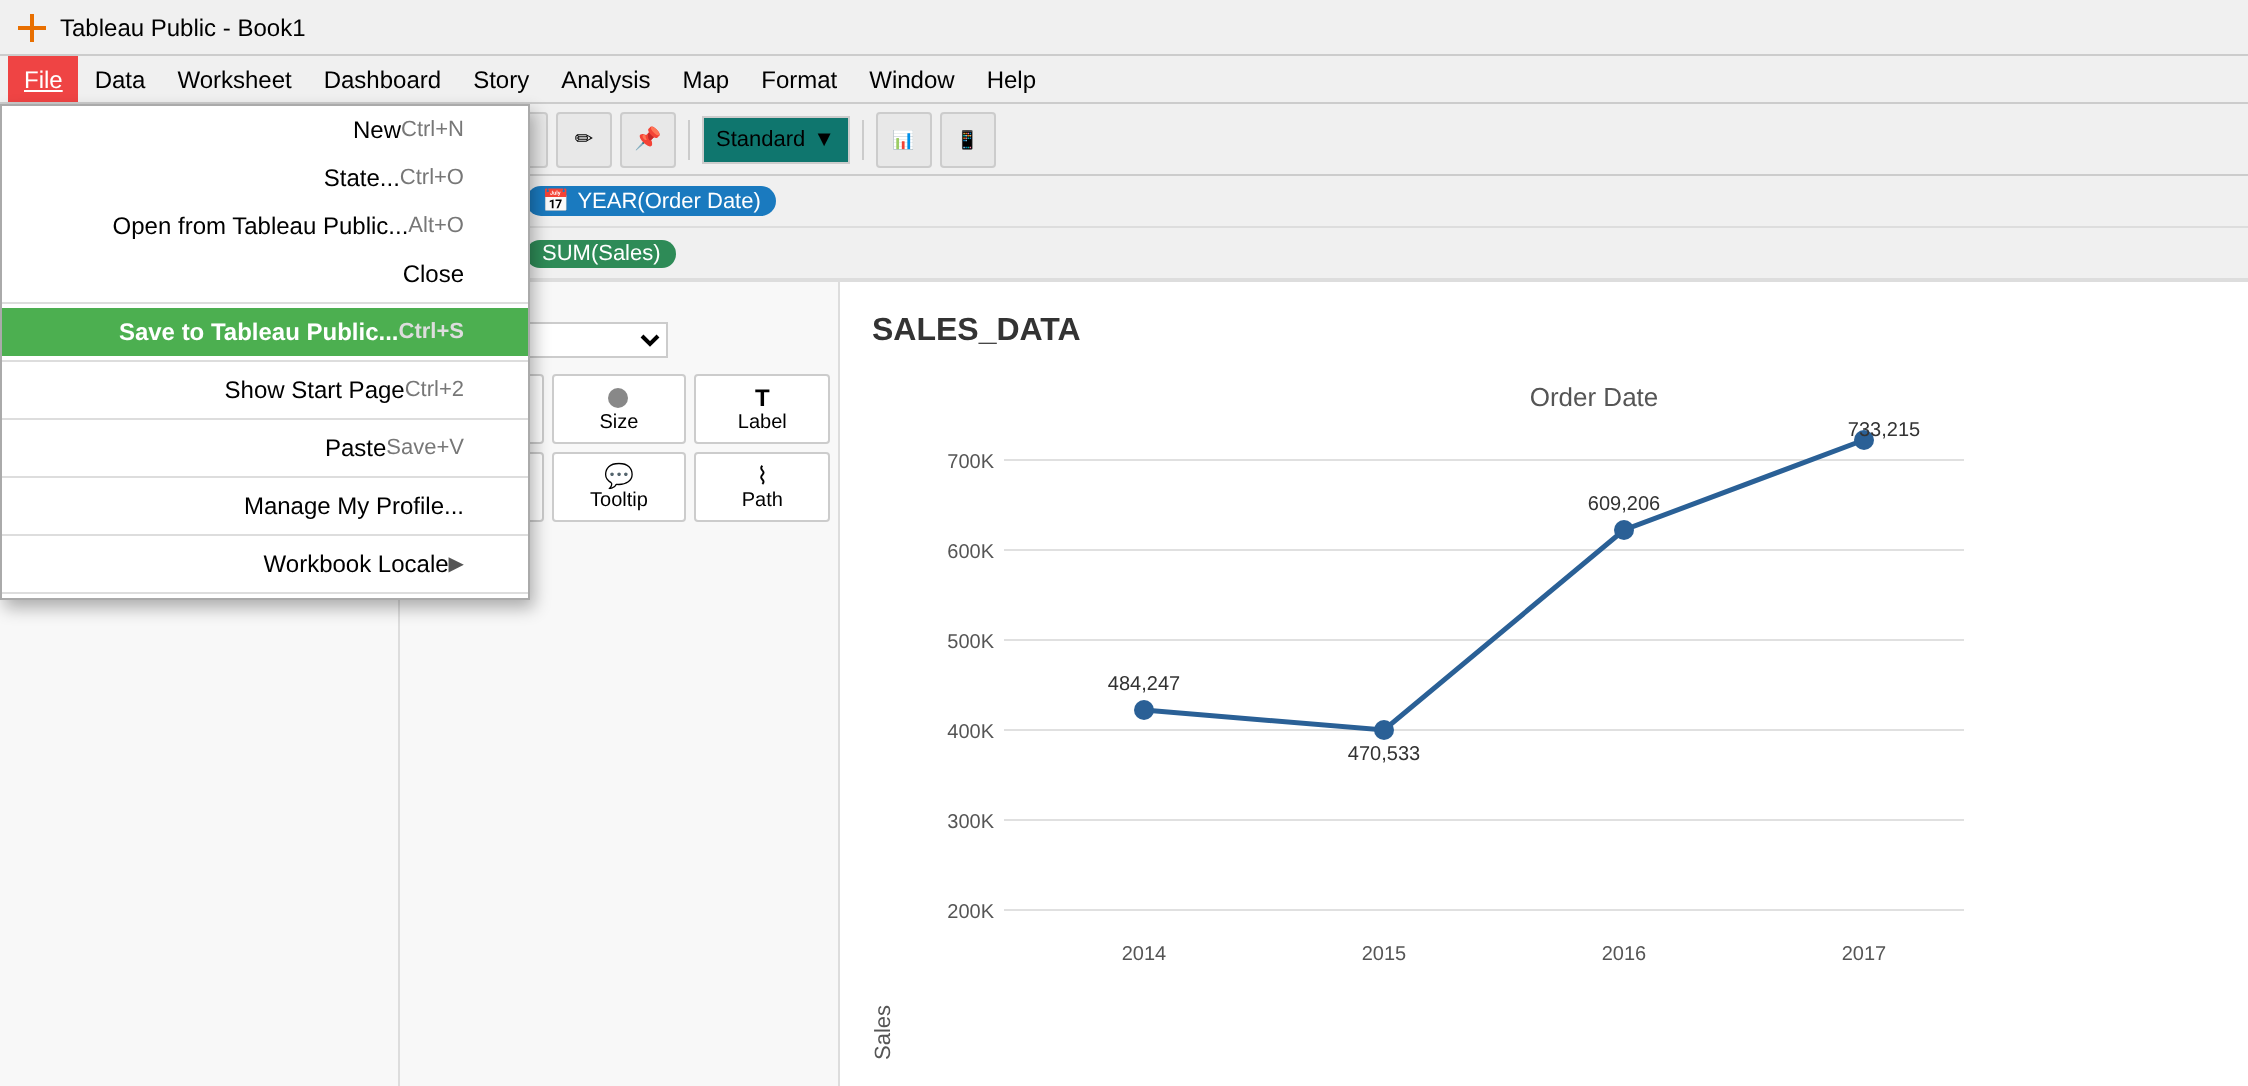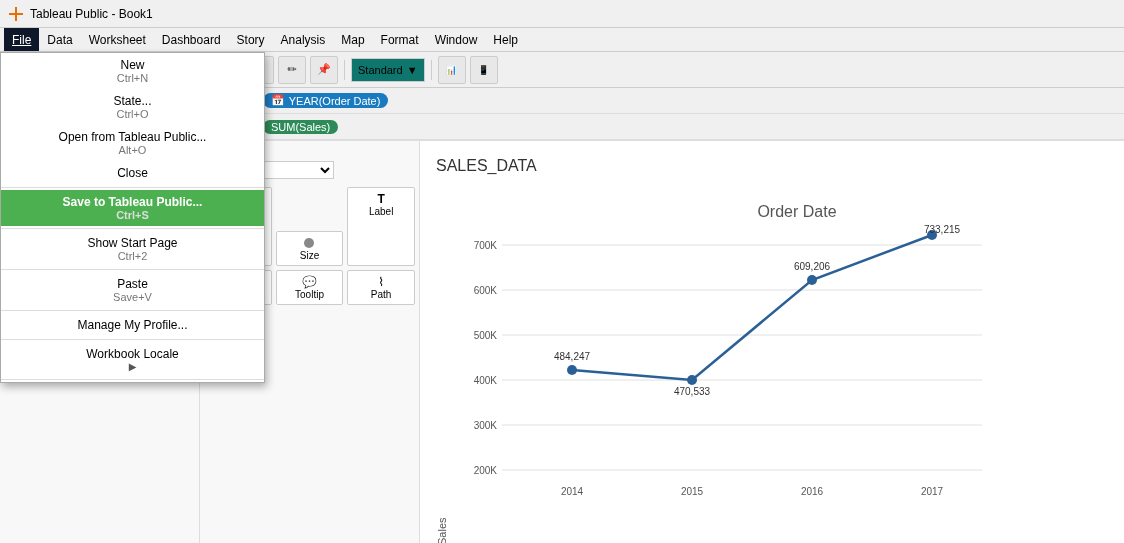--- a/index.html
+++ b/index.html
@@ -31,21 +31,21 @@
       font-size: 12px;
       height: 100%;
       display: flex;
       align-items: center;
     }
     .menu-item:hover, .menu-item.active {
       background: #0078d4;
       color: white;
     }
     .menu-item.active {
-      background: #0f172a;
+      background: #ef4444;
       color: white;
       text-decoration: underline;
     }
 
     
     .toolbar {
       background: #f0f0f0;
       height: 36px;
       display: flex;
       align-items: center;
@@ -146,44 +146,43 @@
 
     
     .chart-area {
       flex: 1;
       padding: 16px;
       position: relative;
       background: white;
     }
     .chart-title {
       font-size: 16px;
-      font-weight: normal;
+      font-weight: bold;
       color: #333;
-      margin-bottom: 28px;
+      margin-bottom: 16px;
     }
 
     
     .menu-dropdown {
       position: absolute;
       top: 52px;
       left: 0;
       width: 265px;
       background: white;
       border: 1px solid #aaa;
       box-shadow: 2px 4px 8px rgba(0,0,0,0.3);
       z-index: 1000;
     }
     .dropdown-item {
       padding: 5px 32px;
       font-size: 12px;
       display: flex;
-      justify-content: flex-start;
+      justify-content: flex-end;
       align-items: center;
       cursor: pointer;
-      flex-direction: column;
     }
     .dropdown-item.highlighted {
       background: #4CAF50;
       color: white;
       font-weight: bold;
     }
     .dropdown-item .shortcut {
       color: #777;
       font-size: 11px;
     }
@@ -329,21 +328,21 @@
           <select style="font-size:11px;padding:1px 4px;border:1px solid #ccc;background:white;width:130px;">
             <option>Automatic</option>
           </select>
           <span></span>
         </div>
         <div style="display:grid;grid-template-columns:1fr 1fr 1fr;gap:4px;">
           <div style="display:flex;flex-direction:column;align-items:center;border:1px solid #ccc;padding:4px;cursor:pointer;background:white;border-radius:2px;">
             <div style="width:14px;height:14px;border-radius:50%;background:linear-gradient(135deg,#4a90d9,#50c878);"></div>
             <span style="font-size:10px;">Color</span>
           </div>
-          <div style="display:flex;flex-direction:column;align-items:center;border:1px solid #ccc;padding:4px;cursor:pointer;background:white;border-radius:2px;margin-top:44px;">
+          <div style="display:flex;flex-direction:column;align-items:center;border:1px solid #ccc;padding:4px;cursor:pointer;background:white;border-radius:2px;">
             <div style="width:10px;height:10px;border-radius:50%;background:#888;margin:2px;"></div>
             <span style="font-size:10px;">Size</span>
           </div>
           <div style="display:flex;flex-direction:column;align-items:center;border:1px solid #ccc;padding:4px;cursor:pointer;background:white;border-radius:2px;">
             <div style="font-size:12px;font-weight:bold;">T</div>
             <span style="font-size:10px;">Label</span>
           </div>
           <div style="display:flex;flex-direction:column;align-items:center;border:1px solid #ccc;padding:4px;cursor:pointer;background:white;border-radius:2px;">
             <div style="font-size:12px;">▭</div>
             <span style="font-size:10px;">Detail</span>
@@ -354,21 +353,21 @@
           </div>
           <div style="display:flex;flex-direction:column;align-items:center;border:1px solid #ccc;padding:4px;cursor:pointer;background:white;border-radius:2px;">
             <div style="font-size:12px;">⌇</div>
             <span style="font-size:10px;">Path</span>
           </div>
         </div>
       </div>
 
       <div class="chart-area">
         <div class="chart-title">SALES_DATA</div>
-        <div style="font-size:16px;text-align:center;color:#555;margin-bottom:4px;margin-left:50px;">Order Date</div>
+        <div style="font-size:13px;text-align:center;color:#555;margin-bottom:4px;margin-left:50px;">Order Date</div>
         <div style="display:flex;flex:1;position:relative;">
 
           <div style="writing-mode:vertical-rl;transform:rotate(180deg);font-size:11px;color:#555;display:flex;align-items:center;margin-right:4px;">Sales</div>
 
           <div class="chart-svg-container">
             <svg width="580" height="300" viewBox="0 0 580 300">
 
               <line x1="50" y1="20" x2="530" y2="20" stroke="#e0e0e0" stroke-width="1"></line>
               <line x1="50" y1="65" x2="530" y2="65" stroke="#e0e0e0" stroke-width="1"></line>
               <line x1="50" y1="110" x2="530" y2="110" stroke="#e0e0e0" stroke-width="1"></line>

